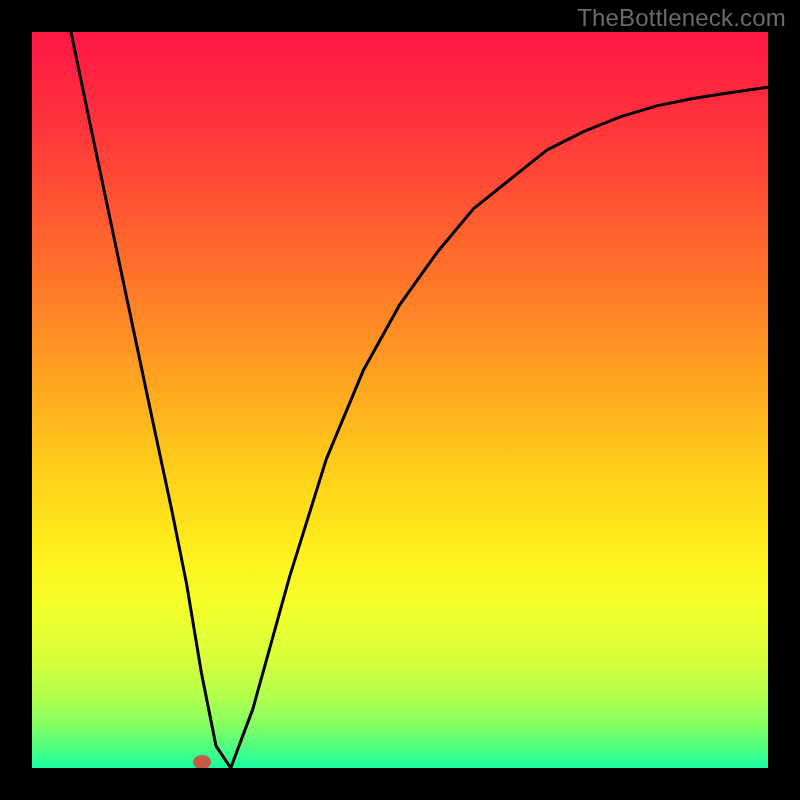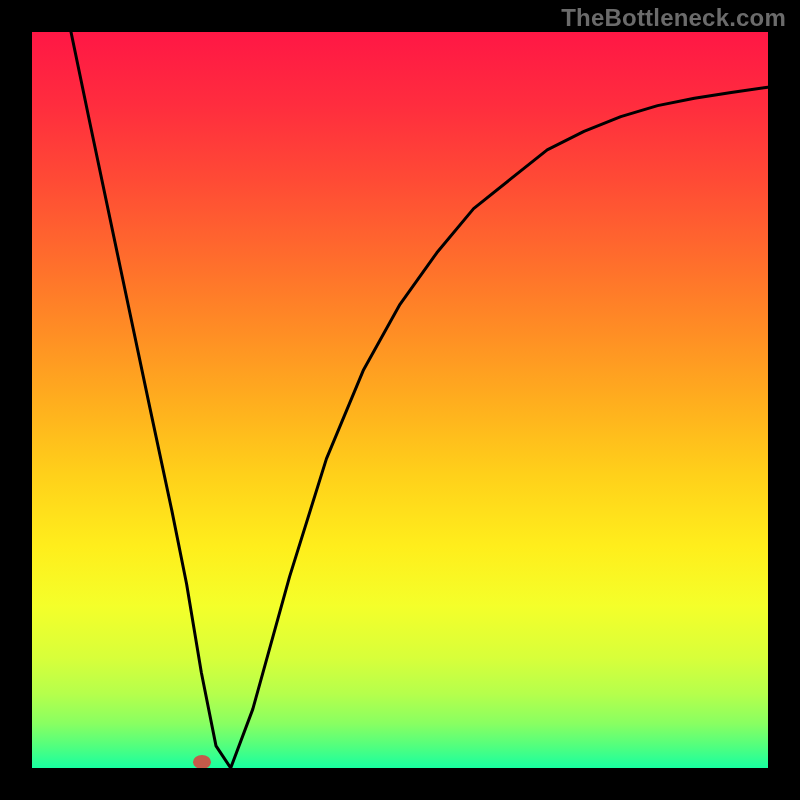--- a/index.html
+++ b/index.html
@@ -8,21 +8,20 @@
     width: 800px;
     height: 800px;
     background: #000;
     overflow: hidden;
   }
   .frame {
     position: relative;
     width: 800px;
     height: 588px;
     background: #000;
-    font-weight: bold;
   }
   .watermark {
     position: absolute;
     top: 4px;
     right: 14px;
     font-family: Arial, Helvetica, sans-serif;
     font-size: 24px;
     color: #6b6b6b;
     letter-spacing: 0.2px;
     z-index: 5;

